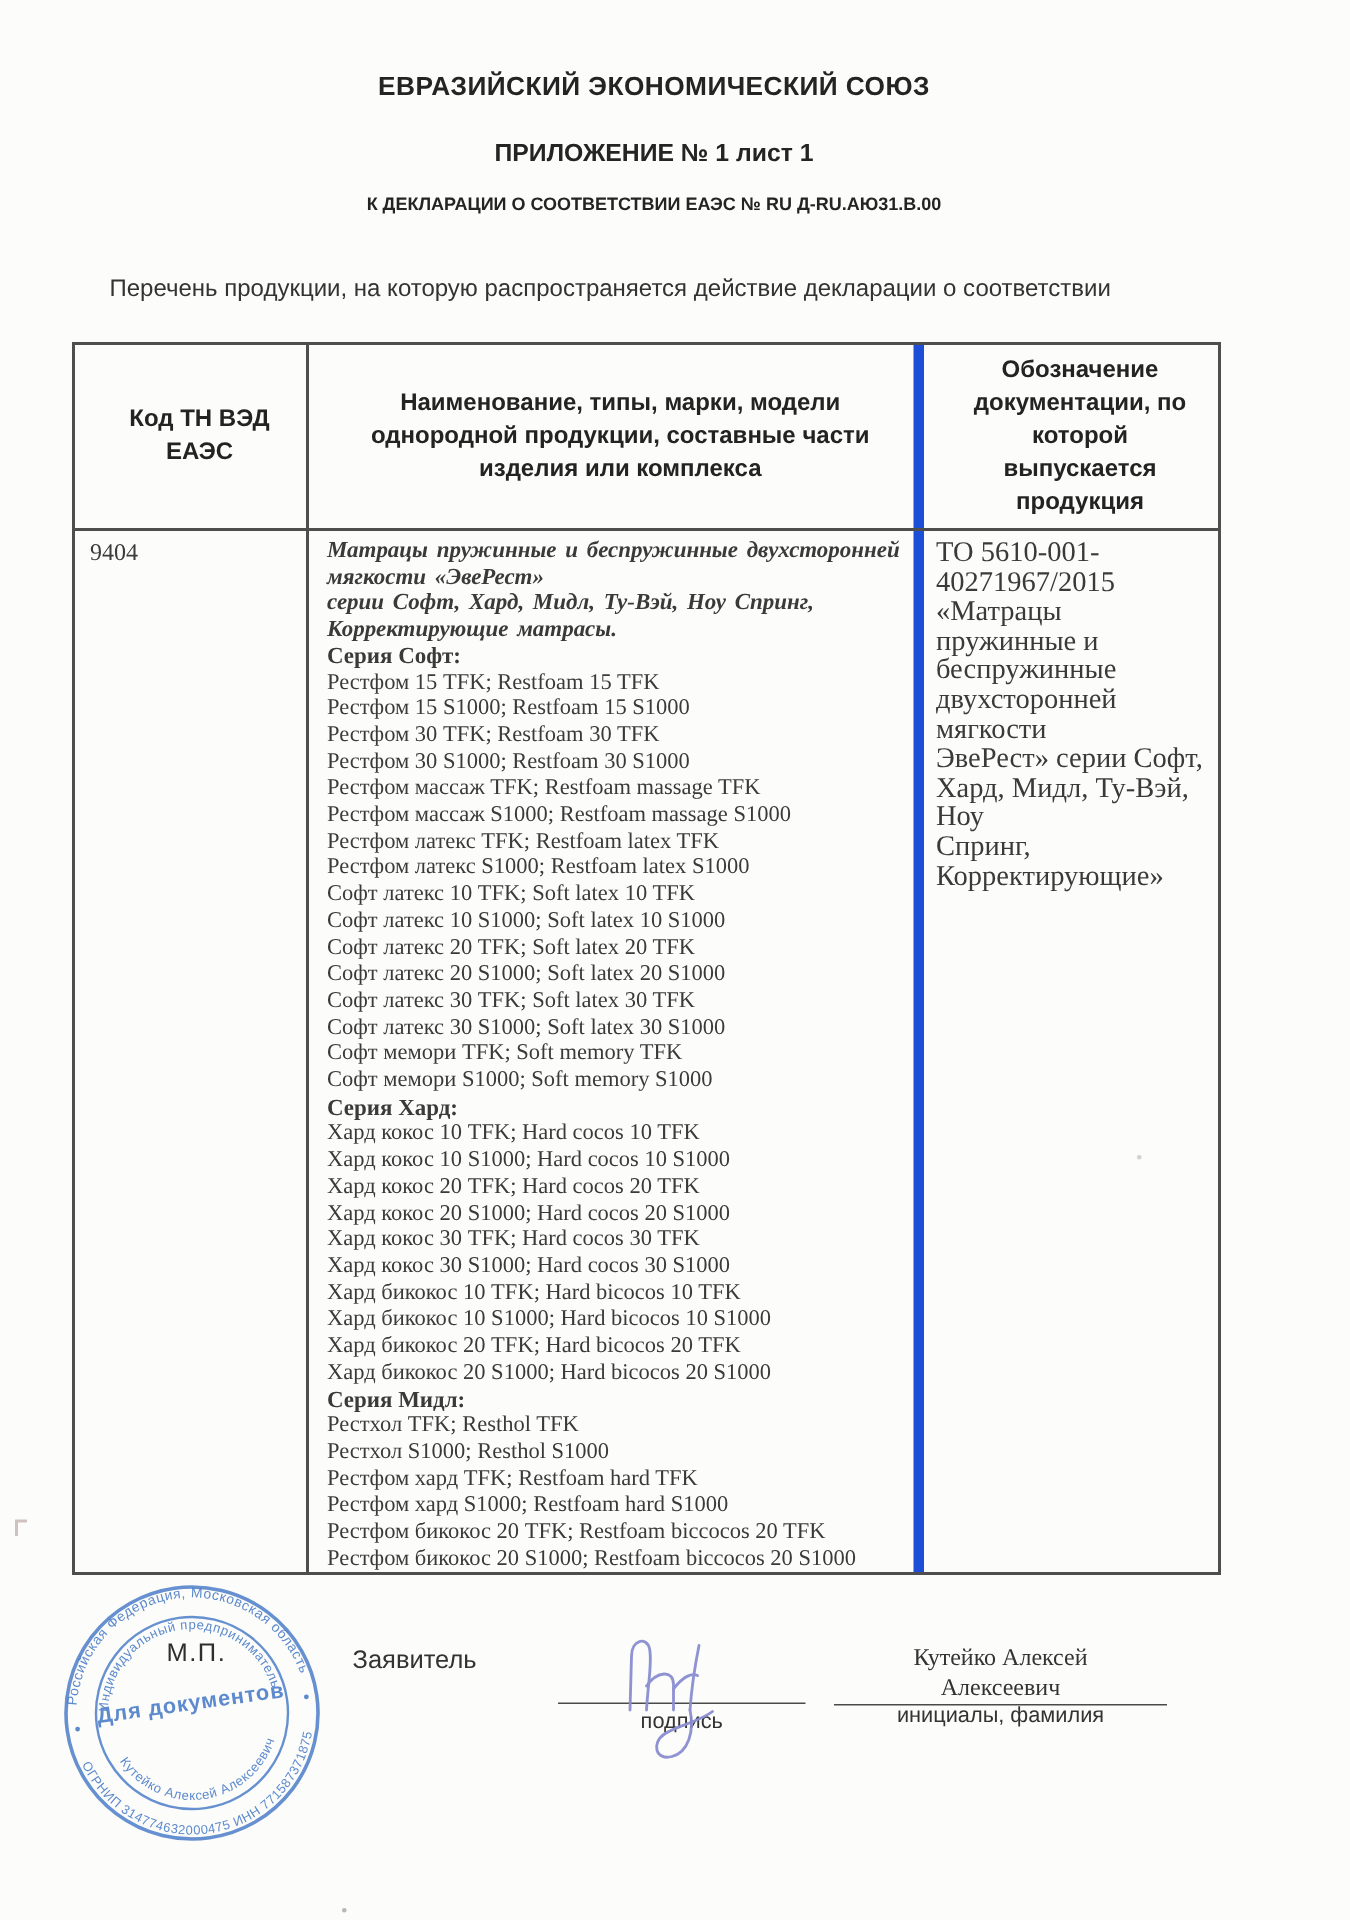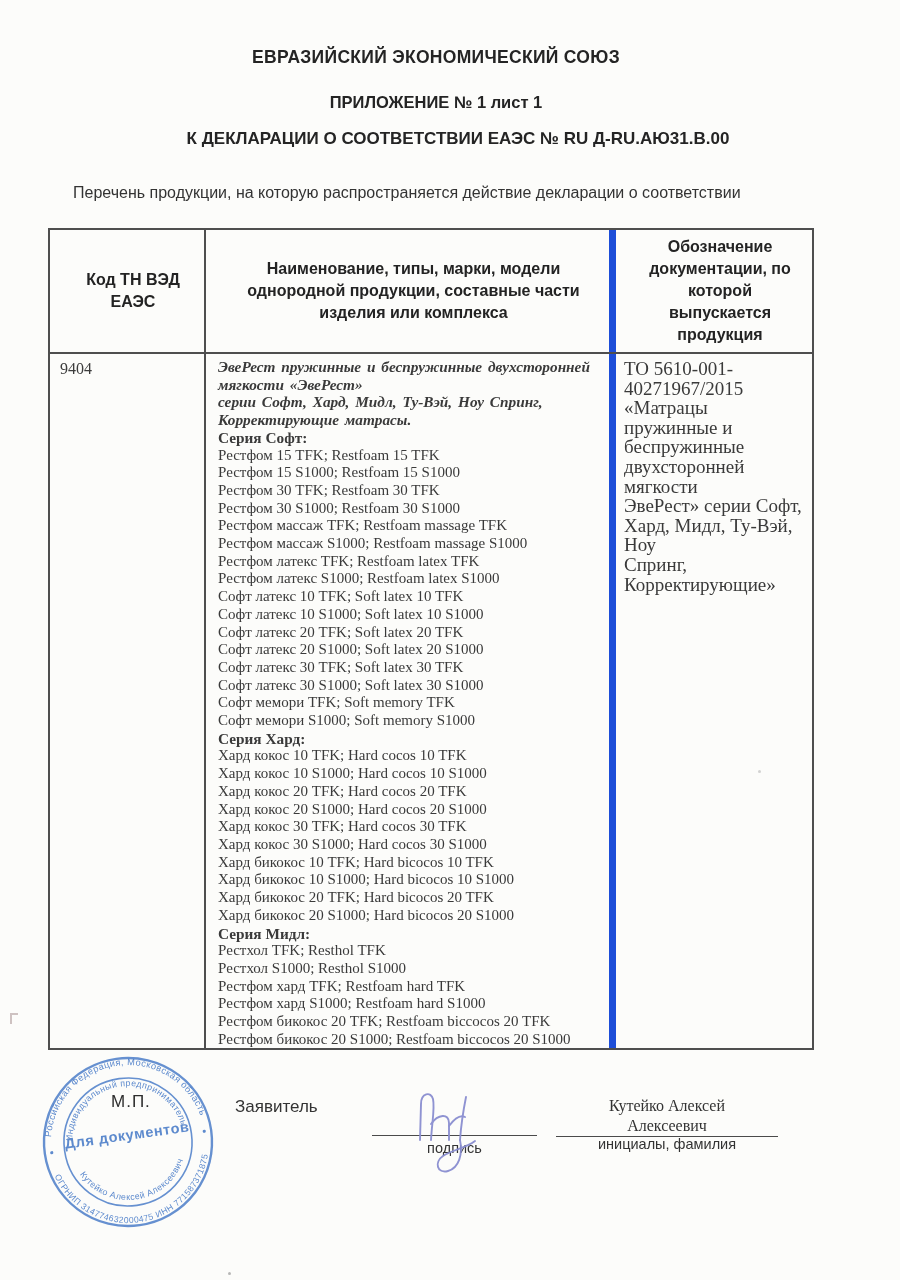--- a/index.html
+++ b/index.html
@@ -6,21 +6,21 @@
   body{
     width:900px;height:1280px;position:relative;overflow:hidden;
     background:#fcfcfa;color:#2d2d2d;
     font-family:"Liberation Sans",sans-serif;
   }
   .abs{position:absolute;}
   
   .title{left:6px;width:860px;text-align:center;font-weight:bold;color:#242424;}
   .t1{top:47px;font-size:17.5px;letter-spacing:.3px;}
   .t2{top:93px;font-size:16.5px;}
-  .t3{top:129px;font-size:17px;margin-left:22px;}
+  .t3{top:129px;font-size:12px;}
   .intro{left:73px;top:184px;font-size:16px;color:#333;}
   
   .doc-table{
     left:48px;top:228px;width:766px;height:822px;box-sizing:border-box;
     border:2px solid #4e4e4e;display:flex;flex-direction:column;
   }
   .thead{display:flex;height:122px;border-bottom:2px solid #4e4e4e;flex:none;}
   .tbody{display:flex;flex:1;min-height:0;}
   .c1{width:156px;flex:none;border-right:2px solid #4e4e4e;box-sizing:border-box;}
   .c2{width:410px;flex:none;border-right:7px solid #1d4ed8;box-sizing:border-box;}
@@ -73,21 +73,21 @@
     <div class="c3 hcell">
       <div class="hinner">Обозначение документации, по которой выпускается продукция</div>
     </div>
   </div>
   <div class="tbody">
     <div class="c1">
       <div class="code">9404</div>
     </div>
     <div class="c2">
       <div class="product-lines">
-          <div class="pl bi">ЭвеРест пружинные и беспружинные двухсторонней</div>
+          <div class="pl bi">Матрацы пружинные и беспружинные двухсторонней</div>
           <div class="pl bi">мягкости «ЭвеРест»</div>
           <div class="pl bi">серии Софт, Хард, Мидл, Ту-Вэй, Ноу Спринг,</div>
           <div class="pl bi">Корректирующие матрасы.</div>
           <div class="pl b">Серия Софт:</div>
           <div class="pl r">Рестфом 15 TFK; Restfoam 15 TFK</div>
           <div class="pl r">Рестфом 15 S1000; Restfoam 15 S1000</div>
           <div class="pl r">Рестфом 30 TFK; Restfoam 30 TFK</div>
           <div class="pl r">Рестфом 30 S1000; Restfoam 30 S1000</div>
           <div class="pl r">Рестфом массаж TFK; Restfoam massage TFK</div>
           <div class="pl r">Рестфом массаж S1000; Restfoam massage S1000</div>

